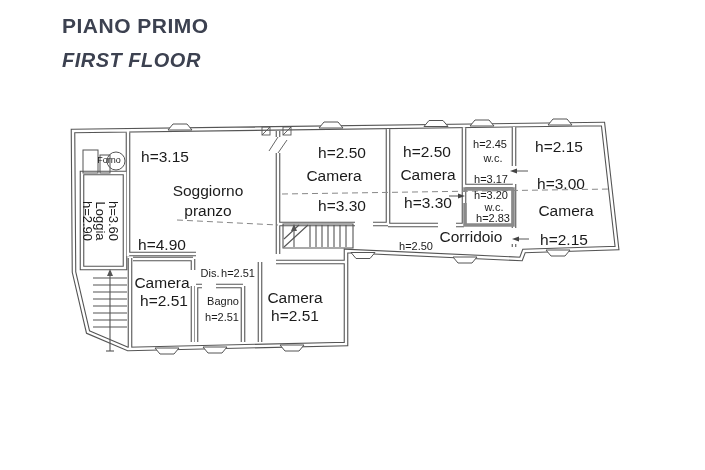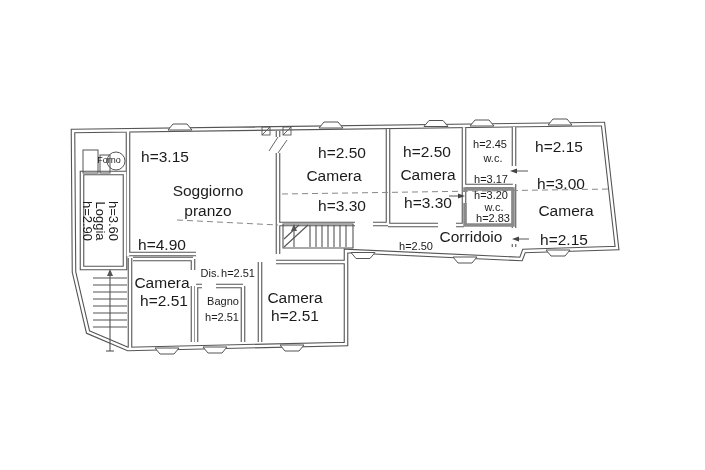--- a/index.html
+++ b/index.html
@@ -15,20 +15,24 @@
   .t-big{font-size:15.5px;}
   .t-sm{font-size:11px;}
   .t-tiny{font-size:9px;}
   .t-loggia{font-size:13px;}
 </style>
 </head>
 <body>
 
 <div class="page">
 
+  <div class="title">
+    <div class="main">PIANO PRIMO</div>
+    <div class="sub">FIRST FLOOR</div>
+  </div>
 
   <svg width="705" height="470" viewBox="0 0 705 470">
     <defs>
       <path id="walls" d="
         M73,131 L603,124 L617,248 L524,251 L521,259 L346,251 L346,344 L128,349 L88,332 L74,272 Z
         M82,173 L125,173 L125,268 L82,268 Z
         M128,131 L128,256
         M128,254 L196,254
         M130,258 L130,348
         M133,259 L193,259

